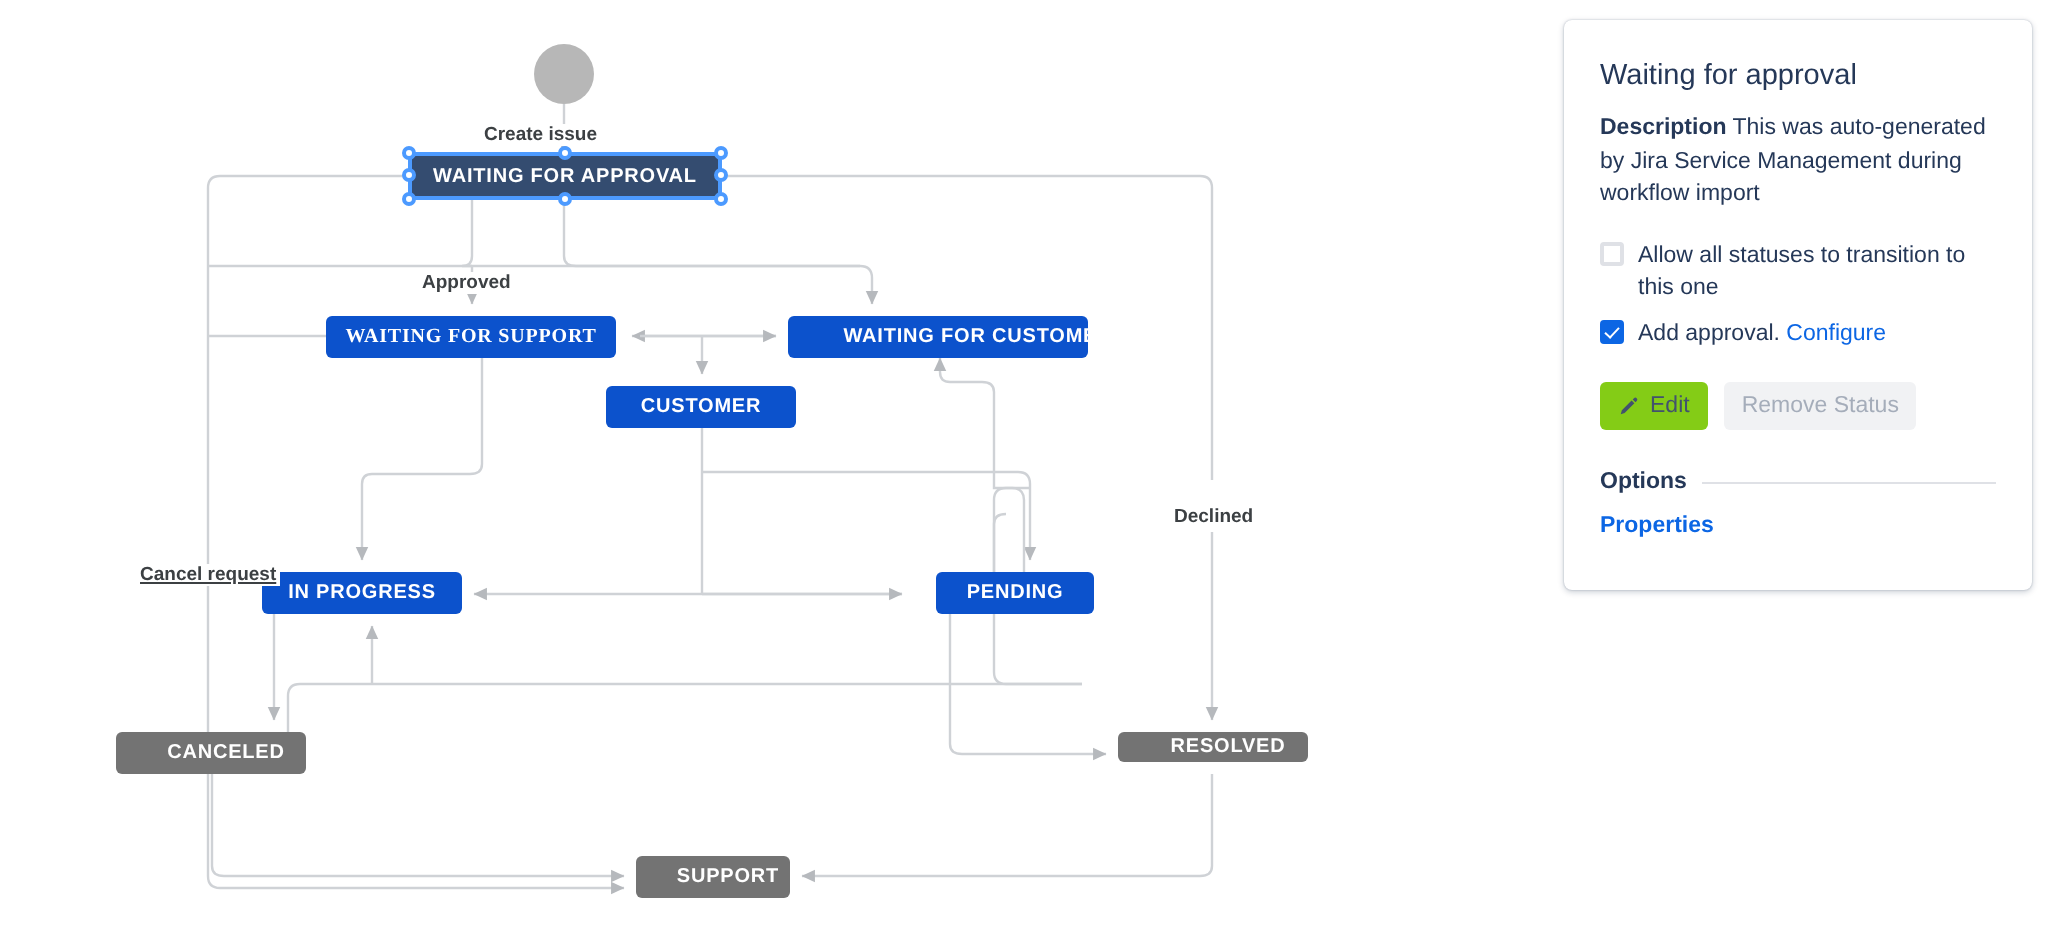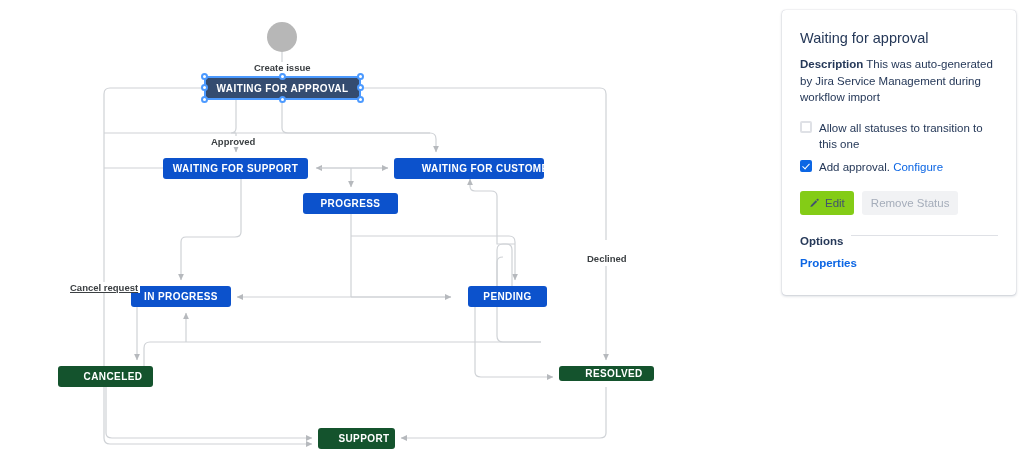--- a/index.html
+++ b/index.html
@@ -22,21 +22,21 @@
     border-radius: 3px;
     color: #ffffff;
     font-size: 10px;
     font-weight: bold;
     letter-spacing: 0.4px;
     white-space: nowrap;
     text-align: center;
     user-select: none;
   }
   .node.blue  { background: #0c52cc; }
-  .node.green { background: #14532d; padding-left: 15px; }
+  .node.green { background: #737373; padding-left: 15px; }
   .node.selected {
     background: #344c70;
     border: 2px solid #4c9aff;
     border-radius: 4px;
   }
 
   
   .handle {
     position: absolute;
     width: 7px; height: 7px;
@@ -126,21 +126,21 @@
     font-size: 11.5px;
     font-family: "Liberation Sans", sans-serif;
     background: #84cc16;
     color: #42526e;
     cursor: pointer;
     white-space: nowrap;
   }
   .btn.disabled { color: #a5adba; cursor: default; background:#f1f2f4;align-items:center; }
 
   #options-row {
-    display: flex; align-items: flex-start; gap: 8px;
+    display: flex; align-items: center; gap: 8px;
     margin: 20px 0 0 0;
   }
   #options-label { font-size: 11.5px; font-weight: bold; color: #253858; white-space: nowrap; }
   #options-rule { flex: 1; height: 1px; background: #dfe1e6; }
   #properties-link { display:inline-block; margin-top: 10px; font-size: 11.5px; font-weight: bold; }
 </style>
 </head>
 <body>
 
 <div id="root">
@@ -202,45 +202,45 @@
         <path d="M186,342 L186,313" marker-end="url(#arr)"></path>
 
         <path d="M106,387 L106,433 Q106,438 112,438 L312,438" marker-end="url(#arr)"></path>
 
         <path d="M606,387 L606,433 Q606,438 600,438 L401,438" marker-end="url(#arr)"></path>
 
       </g>
     </svg>
 
     <div class="start-circle" style="left:267px; top:22px;"></div>
-    <div class="edge-label" style="left:252px; top:62px;text-align:right;">Create issue</div>
+    <div class="edge-label" style="left:240px; top:62px;text-align:right;">Create issue</div>
 
     <div class="node selected" style="left:204px; top:76px; width:157px; height:24px;">
       <span>WAITING FOR APPROVAL</span>
     </div>
 
     <div class="handle" style="left:201px; top:73px;"></div>
     <div class="handle" style="left:279px; top:73px;"></div>
     <div class="handle" style="left:357px; top:73px;"></div>
     <div class="handle" style="left:201px; top:84px;"></div>
     <div class="handle" style="left:357px; top:84px;"></div>
     <div class="handle" style="left:201px; top:96px;"></div>
     <div class="handle" style="left:279px; top:96px;"></div>
     <div class="handle" style="left:357px; top:96px;"></div>
 
-    <div class="node blue" style="left:163px; top:158px; width:145px; height:21px;">
+    <div class="node blue" style="left:163px; top:158px; width:145px; height:21px;font-family:Liberation Serif, serif;">
       <span>WAITING FOR SUPPORT</span>
     </div>
 
     <div class="node blue" style="left:394px; top:158px; width:150px; height:21px;padding-left:40px;">
       <span>WAITING FOR CUSTOMER</span>
     </div>
 
     <div class="node blue" style="left:303px; top:193px; width:95px; height:21px;">
-      <span>PROGRESS</span>
+      <span>CUSTOMER</span>
     </div>
 
     <div class="node blue" style="left:131px; top:286px; width:100px; height:21px;">
       <span>IN PROGRESS</span>
     </div>
 
     <div class="node blue" style="left:457px; top:286px; width:79px; height:21px;margin-left:11px;">
       <span>PENDING</span>
     </div>
 

